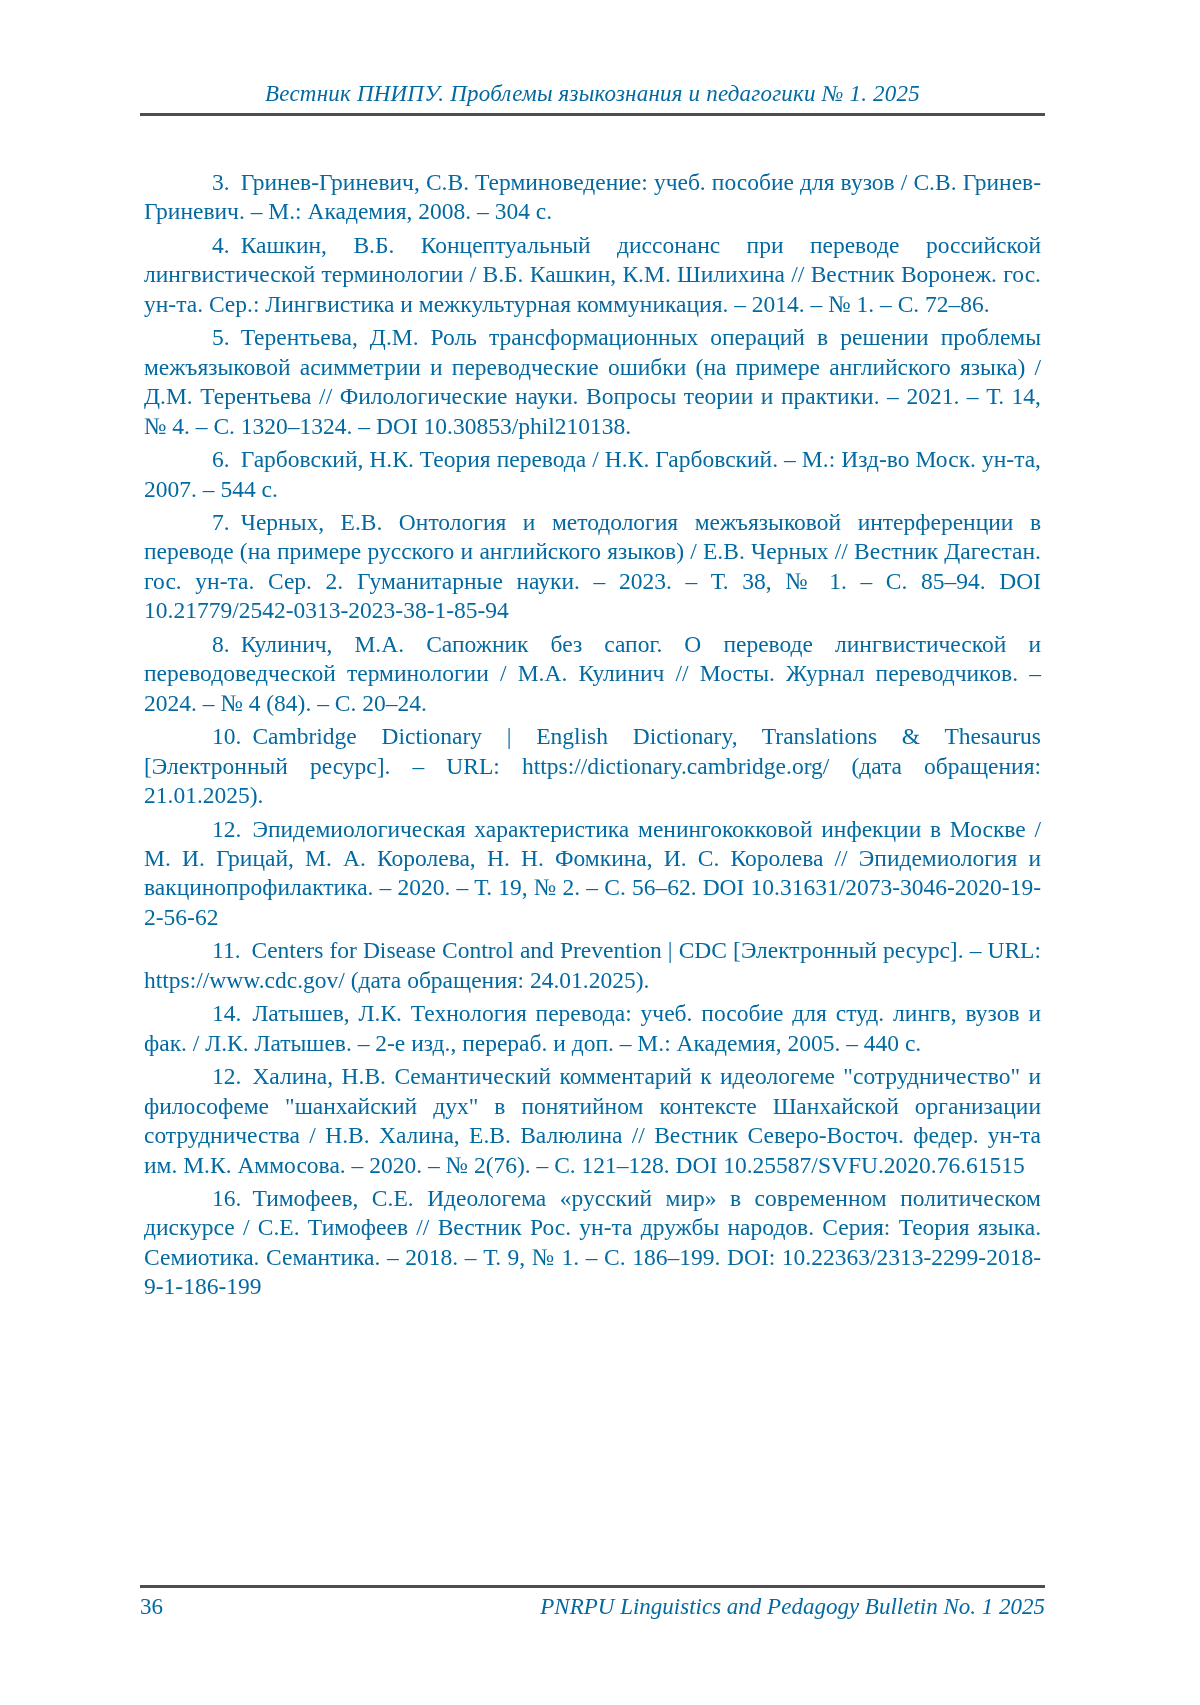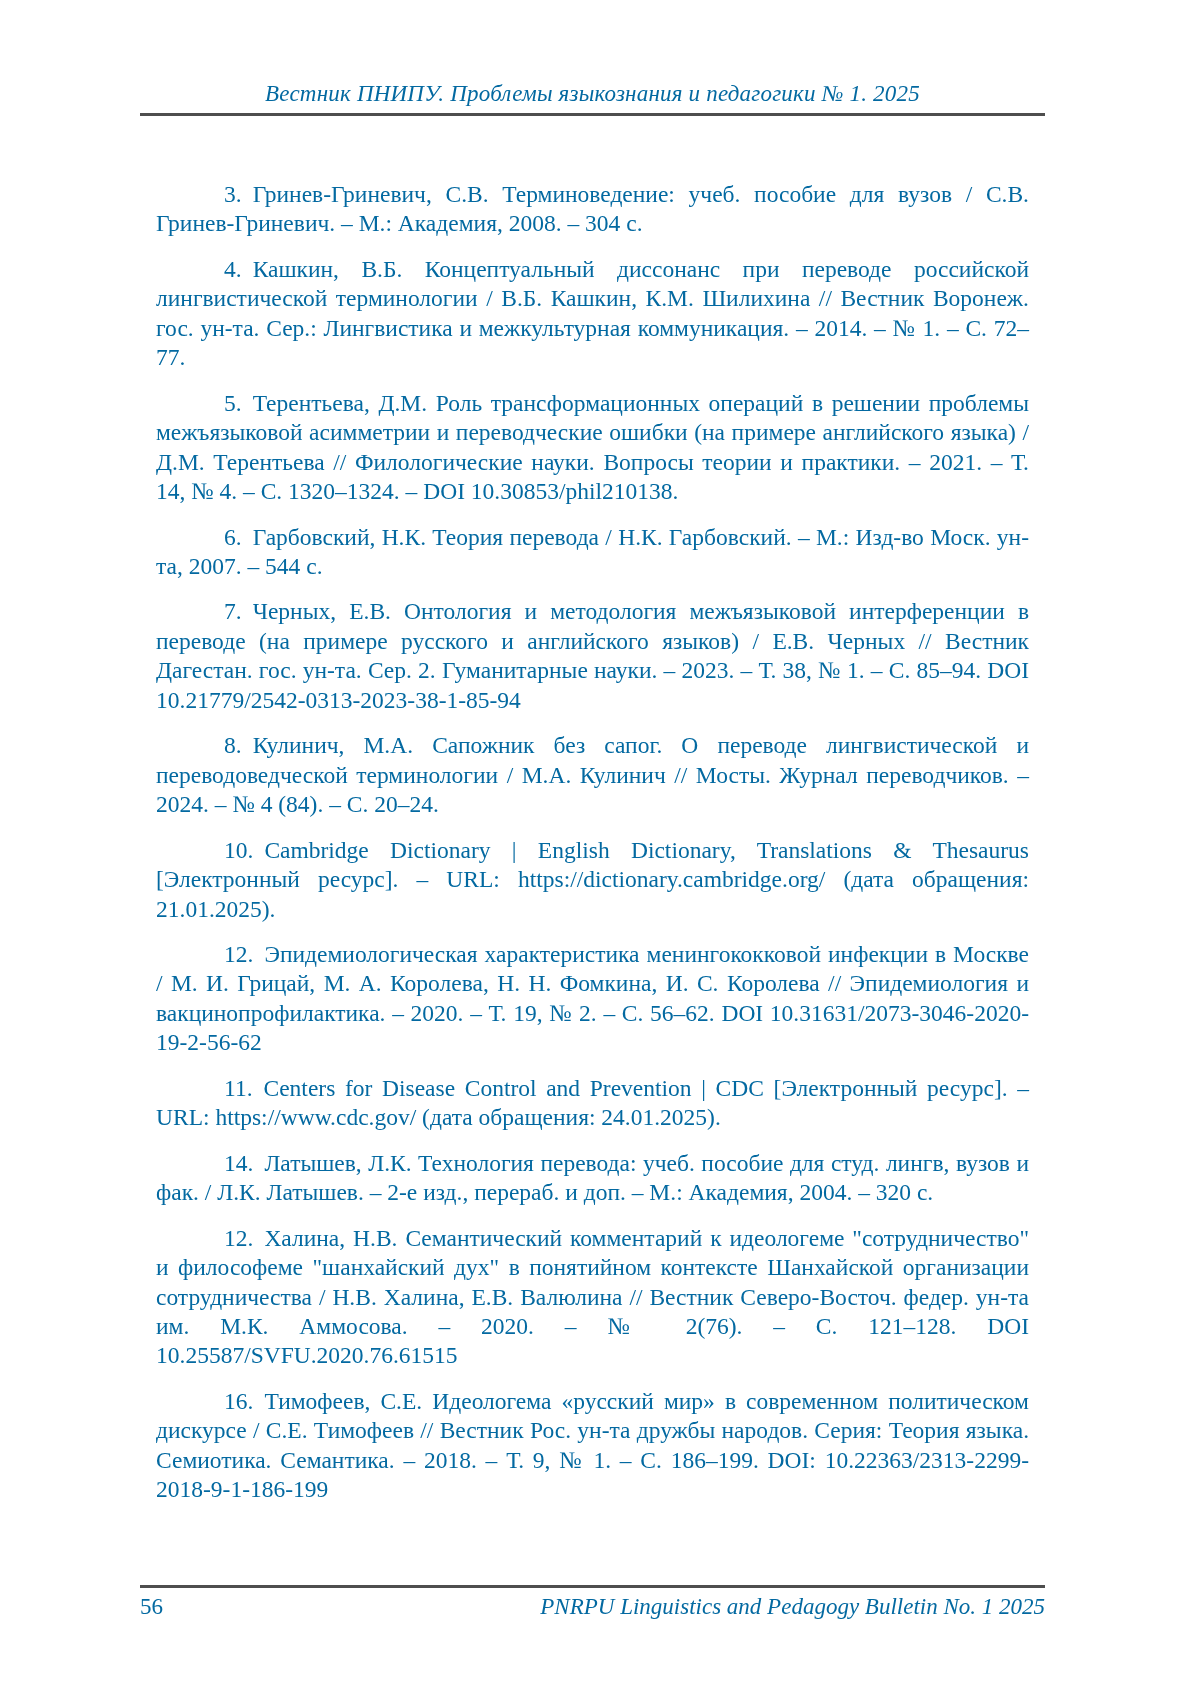--- a/index.html
+++ b/index.html
@@ -39,21 +39,21 @@
   .refs {
     position: absolute;
     top: 164px;
     left: 140px;
     width: 905px;
     font-size: 23.5px;
     line-height: 29.45px;
     text-align: justify;
   }
   .ref {
-    margin: 16px;
+    margin: 4px;
     text-indent: 68px;
   }
   .ref-num {
     padding-right: 11px;
   }
   .foot-rule {
     position: absolute;
     top: 1585px;
     left: 140px;
     width: 905px;
@@ -78,32 +78,32 @@
 </head>
 <body>
 
 <div class="page">
 
   <div class="running-head">Вестник ПНИПУ. Проблемы языкознания и педагогики № 1. 2025</div>
   <div class="head-rule"></div>
 
   <div class="refs">
     <p class="ref"><span class="ref-num">3.</span><span class="ref-text">Гринев-Гриневич, С.В. Терминоведение: учеб. пособие для вузов / С.В. Гринев-Гриневич. – М.: Академия, 2008. – 304 с.</span></p>
-    <p class="ref"><span class="ref-num">4.</span><span class="ref-text">Кашкин, В.Б. Концептуальный диссонанс при переводе российской лингвистической терминологии / В.Б. Кашкин, К.М. Шилихина // Вестник Воронеж. гос. ун-та. Сер.: Лингвистика и межкультурная коммуникация. – 2014. – № 1. – С. 72–77.</span></p>
+    <p class="ref"><span class="ref-num">4.</span><span class="ref-text">Кашкин, В.Б. Концептуальный диссонанс при переводе российской лингвистической терминологии / В.Б. Кашкин, К.М. Шилихина // Вестник Воронеж. гос. ун-та. Сер.: Лингвистика и межкультурная коммуникация. – 2014. – № 1. – С. 72–86.</span></p>
     <p class="ref"><span class="ref-num">5.</span><span class="ref-text">Терентьева, Д.М. Роль трансформационных операций в решении проблемы межъязыковой асимметрии и переводческие ошибки (на примере английского языка) / Д.М. Терентьева // Филологические науки. Вопросы теории и практики. – 2021. – Т. 14, № 4. – С. 1320–1324. – DOI 10.30853/phil210138.</span></p>
     <p class="ref"><span class="ref-num">6.</span><span class="ref-text">Гарбовский, Н.К. Теория перевода / Н.К. Гарбовский. – М.: Изд-во Моск. ун-та, 2007. – 544 с.</span></p>
     <p class="ref"><span class="ref-num">7.</span><span class="ref-text">Черных, Е.В. Онтология и методология межъязыковой интерференции в переводе (на примере русского и английского языков) / Е.В. Черных // Вестник Дагестан. гос. ун-та. Сер. 2. Гуманитарные науки. – 2023. – Т. 38, № 1. – С. 85–94. DOI 10.21779/2542-0313-2023-38-1-85-94</span></p>
     <p class="ref"><span class="ref-num">8.</span><span class="ref-text">Кулинич, М.А. Сапожник без сапог. О переводе лингвистической и переводоведческой терминологии / М.А. Кулинич // Мосты. Журнал переводчиков. – 2024. – № 4 (84). – С. 20–24.</span></p>
     <p class="ref"><span class="ref-num">10.</span><span class="ref-text">Cambridge Dictionary | English Dictionary, Translations &amp; Thesaurus [Электронный ресурс]. – URL: https://dictionary.cambridge.org/ (дата обращения: 21.01.2025).</span></p>
     <p class="ref"><span class="ref-num">12.</span><span class="ref-text">Эпидемиологическая характеристика менингококковой инфекции в Москве / М. И. Грицай, М. А. Королева, Н. Н. Фомкина, И. С. Королева // Эпидемиология и вакцинопрофилактика. – 2020. – Т. 19, № 2. – С. 56–62. DOI 10.31631/2073-3046-2020-19-2-56-62</span></p>
     <p class="ref"><span class="ref-num">11.</span><span class="ref-text">Centers for Disease Control and Prevention | CDC [Электронный ресурс]. – URL: https://www.cdc.gov/ (дата обращения: 24.01.2025).</span></p>
-    <p class="ref"><span class="ref-num">14.</span><span class="ref-text">Латышев, Л.К. Технология перевода: учеб. пособие для студ. лингв, вузов и фак. / Л.К. Латышев. – 2-е изд., перераб. и доп. – М.: Академия, 2004. – 320 с.</span></p>
+    <p class="ref"><span class="ref-num">14.</span><span class="ref-text">Латышев, Л.К. Технология перевода: учеб. пособие для студ. лингв, вузов и фак. / Л.К. Латышев. – 2-е изд., перераб. и доп. – М.: Академия, 2005. – 440 с.</span></p>
     <p class="ref"><span class="ref-num">12.</span><span class="ref-text">Халина, Н.В. Семантический комментарий к идеологеме "сотрудничество" и философеме "шанхайский дух" в понятийном контексте Шанхайской организации сотрудничества / Н.В. Халина, Е.В. Валюлина // Вестник Северо-Восточ. федер. ун-та им. М.К. Аммосова. – 2020. – № 2(76). – С. 121–128. DOI 10.25587/SVFU.2020.76.61515</span></p>
     <p class="ref"><span class="ref-num">16.</span><span class="ref-text">Тимофеев, С.Е. Идеологема «русский мир» в современном политическом дискурсе / С.Е. Тимофеев // Вестник Рос. ун-та дружбы народов. Серия: Теория языка. Семиотика. Семантика. – 2018. – Т. 9, № 1. – С. 186–199. DOI: 10.22363/2313-2299-2018-9-1-186-199</span></p>
   </div>
 
   <div class="foot-rule"></div>
   <div class="footer">
-    <span class="page-num">56</span>
+    <span class="page-num">36</span>
     <span class="bulletin">PNRPU Linguistics and Pedagogy Bulletin No. 1 2025</span>
   </div>
 
 </div>
 
 </body></html>

